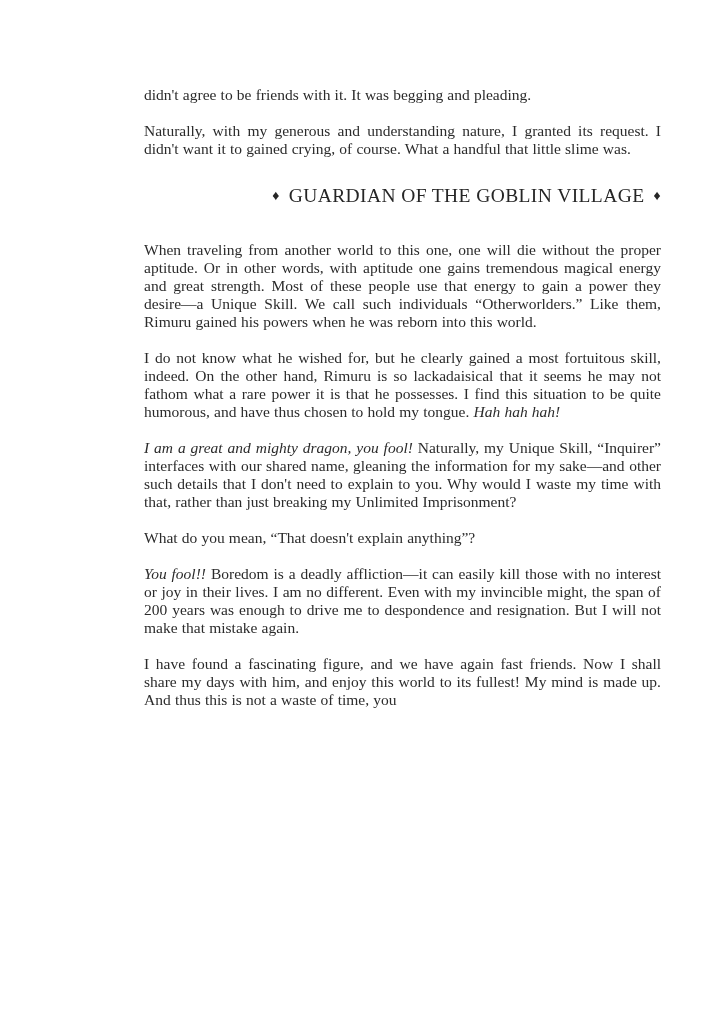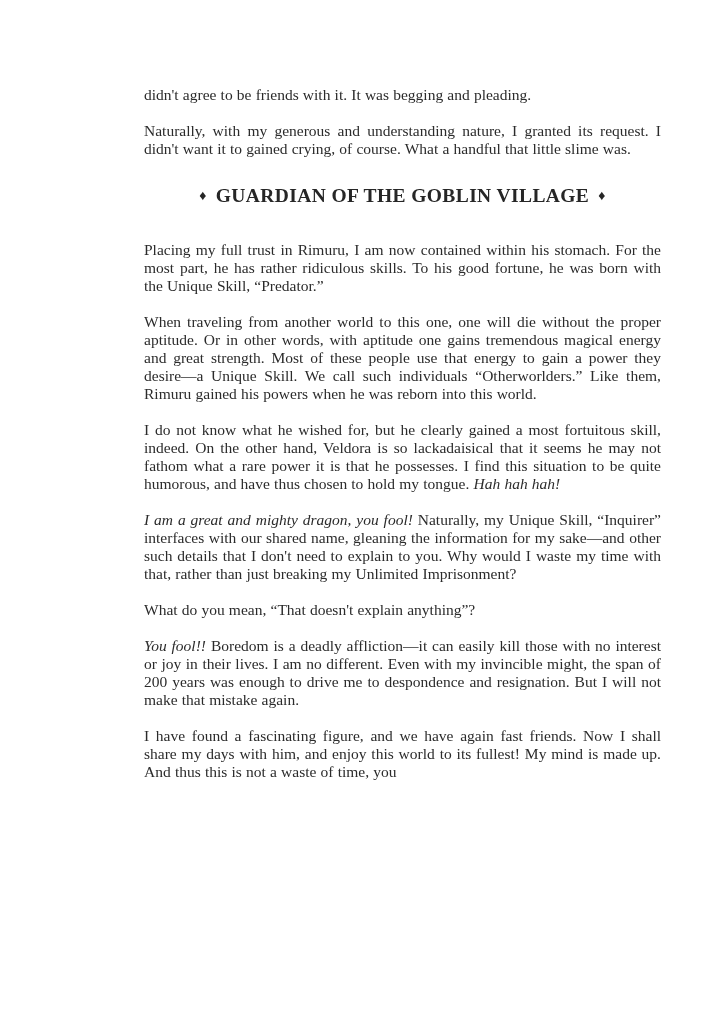--- a/index.html
+++ b/index.html
@@ -28,22 +28,22 @@
     word-spacing: 0.02em;
   }
   .body-paragraph:first-child {
     margin-top: 0;
   }
   .body-paragraph em {
     font-style: italic;
   }
   .heading {
     font-size: 19.5px;
-    font-weight: bold;
-    text-align: center;
+    font-weight: normal;
+    text-align: right;
     margin: 27px 0 34px 0;
     letter-spacing: 0.4px;
     color: #262626;
     white-space: nowrap;
   }
   .heading .ornament {
     font-size: 14px;
     position: relative;
     top: -2px;
   }
@@ -57,23 +57,22 @@
   <div class="text-column">
 
     <div id="paras-before">
         <p class="body-paragraph"><span>didn't agree to be friends with it. It was begging and pleading.</span></p>
         <p class="body-paragraph"><span>Naturally, with my generous and understanding nature, I granted its request. I didn't want it to gained crying, of course. What a handful that little slime was.</span></p>
       </div>
 
     <h2 class="heading"><span class="ornament left">♦</span><span>GUARDIAN OF THE GOBLIN VILLAGE</span><span class="ornament right">♦</span></h2>
 
     <div id="paras-after">
-        <p class="body-paragraph"><span>Placing my full trust in Rimuru, I am now contained within his stomach. For the most part, he has rather ridiculous skills. To his good fortune, he was born with the Unique Skill, “Predator.”</span></p>
         <p class="body-paragraph"><span>When traveling from another world to this one, one will die without the proper aptitude. Or in other words, with aptitude one gains tremendous magical energy and great strength. Most of these people use that energy to gain a power they desire—a Unique Skill. We call such individuals “Otherworlders.” Like them, Rimuru gained his powers when he was reborn into this world.</span></p>
-        <p class="body-paragraph"><span>I do not know what he wished for, but he clearly gained a most fortuitous skill, indeed. On the other hand, Veldora is so lackadaisical that it seems he may not fathom what a rare power it is that he possesses. I find this situation to be quite humorous, and have thus chosen to hold my tongue. </span><em>Hah hah hah!</em></p>
+        <p class="body-paragraph"><span>I do not know what he wished for, but he clearly gained a most fortuitous skill, indeed. On the other hand, Rimuru is so lackadaisical that it seems he may not fathom what a rare power it is that he possesses. I find this situation to be quite humorous, and have thus chosen to hold my tongue. </span><em>Hah hah hah!</em></p>
         <p class="body-paragraph"><em>I am a great and mighty dragon, you fool!</em><span> Naturally, my Unique Skill, “Inquirer” interfaces with our shared name, gleaning the information for my sake—and other such details that I don't need to explain to you. Why would I waste my time with that, rather than just breaking my Unlimited Imprisonment?</span></p>
         <p class="body-paragraph"><span>What do you mean, “That doesn't explain anything”?</span></p>
         <p class="body-paragraph"><em>You fool!!</em><span> Boredom is a deadly affliction—it can easily kill those with no interest or joy in their lives. I am no different. Even with my invincible might, the span of 200 years was enough to drive me to despondence and resignation. But I will not make that mistake again.</span></p>
         <p class="body-paragraph"><span>I have found a fascinating figure, and we have again fast friends. Now I shall share my days with him, and enjoy this world to its fullest! My mind is made up. And thus this is not a waste of time, you</span></p>
       </div>
 
   </div>
 </div>
 
 </body></html>

